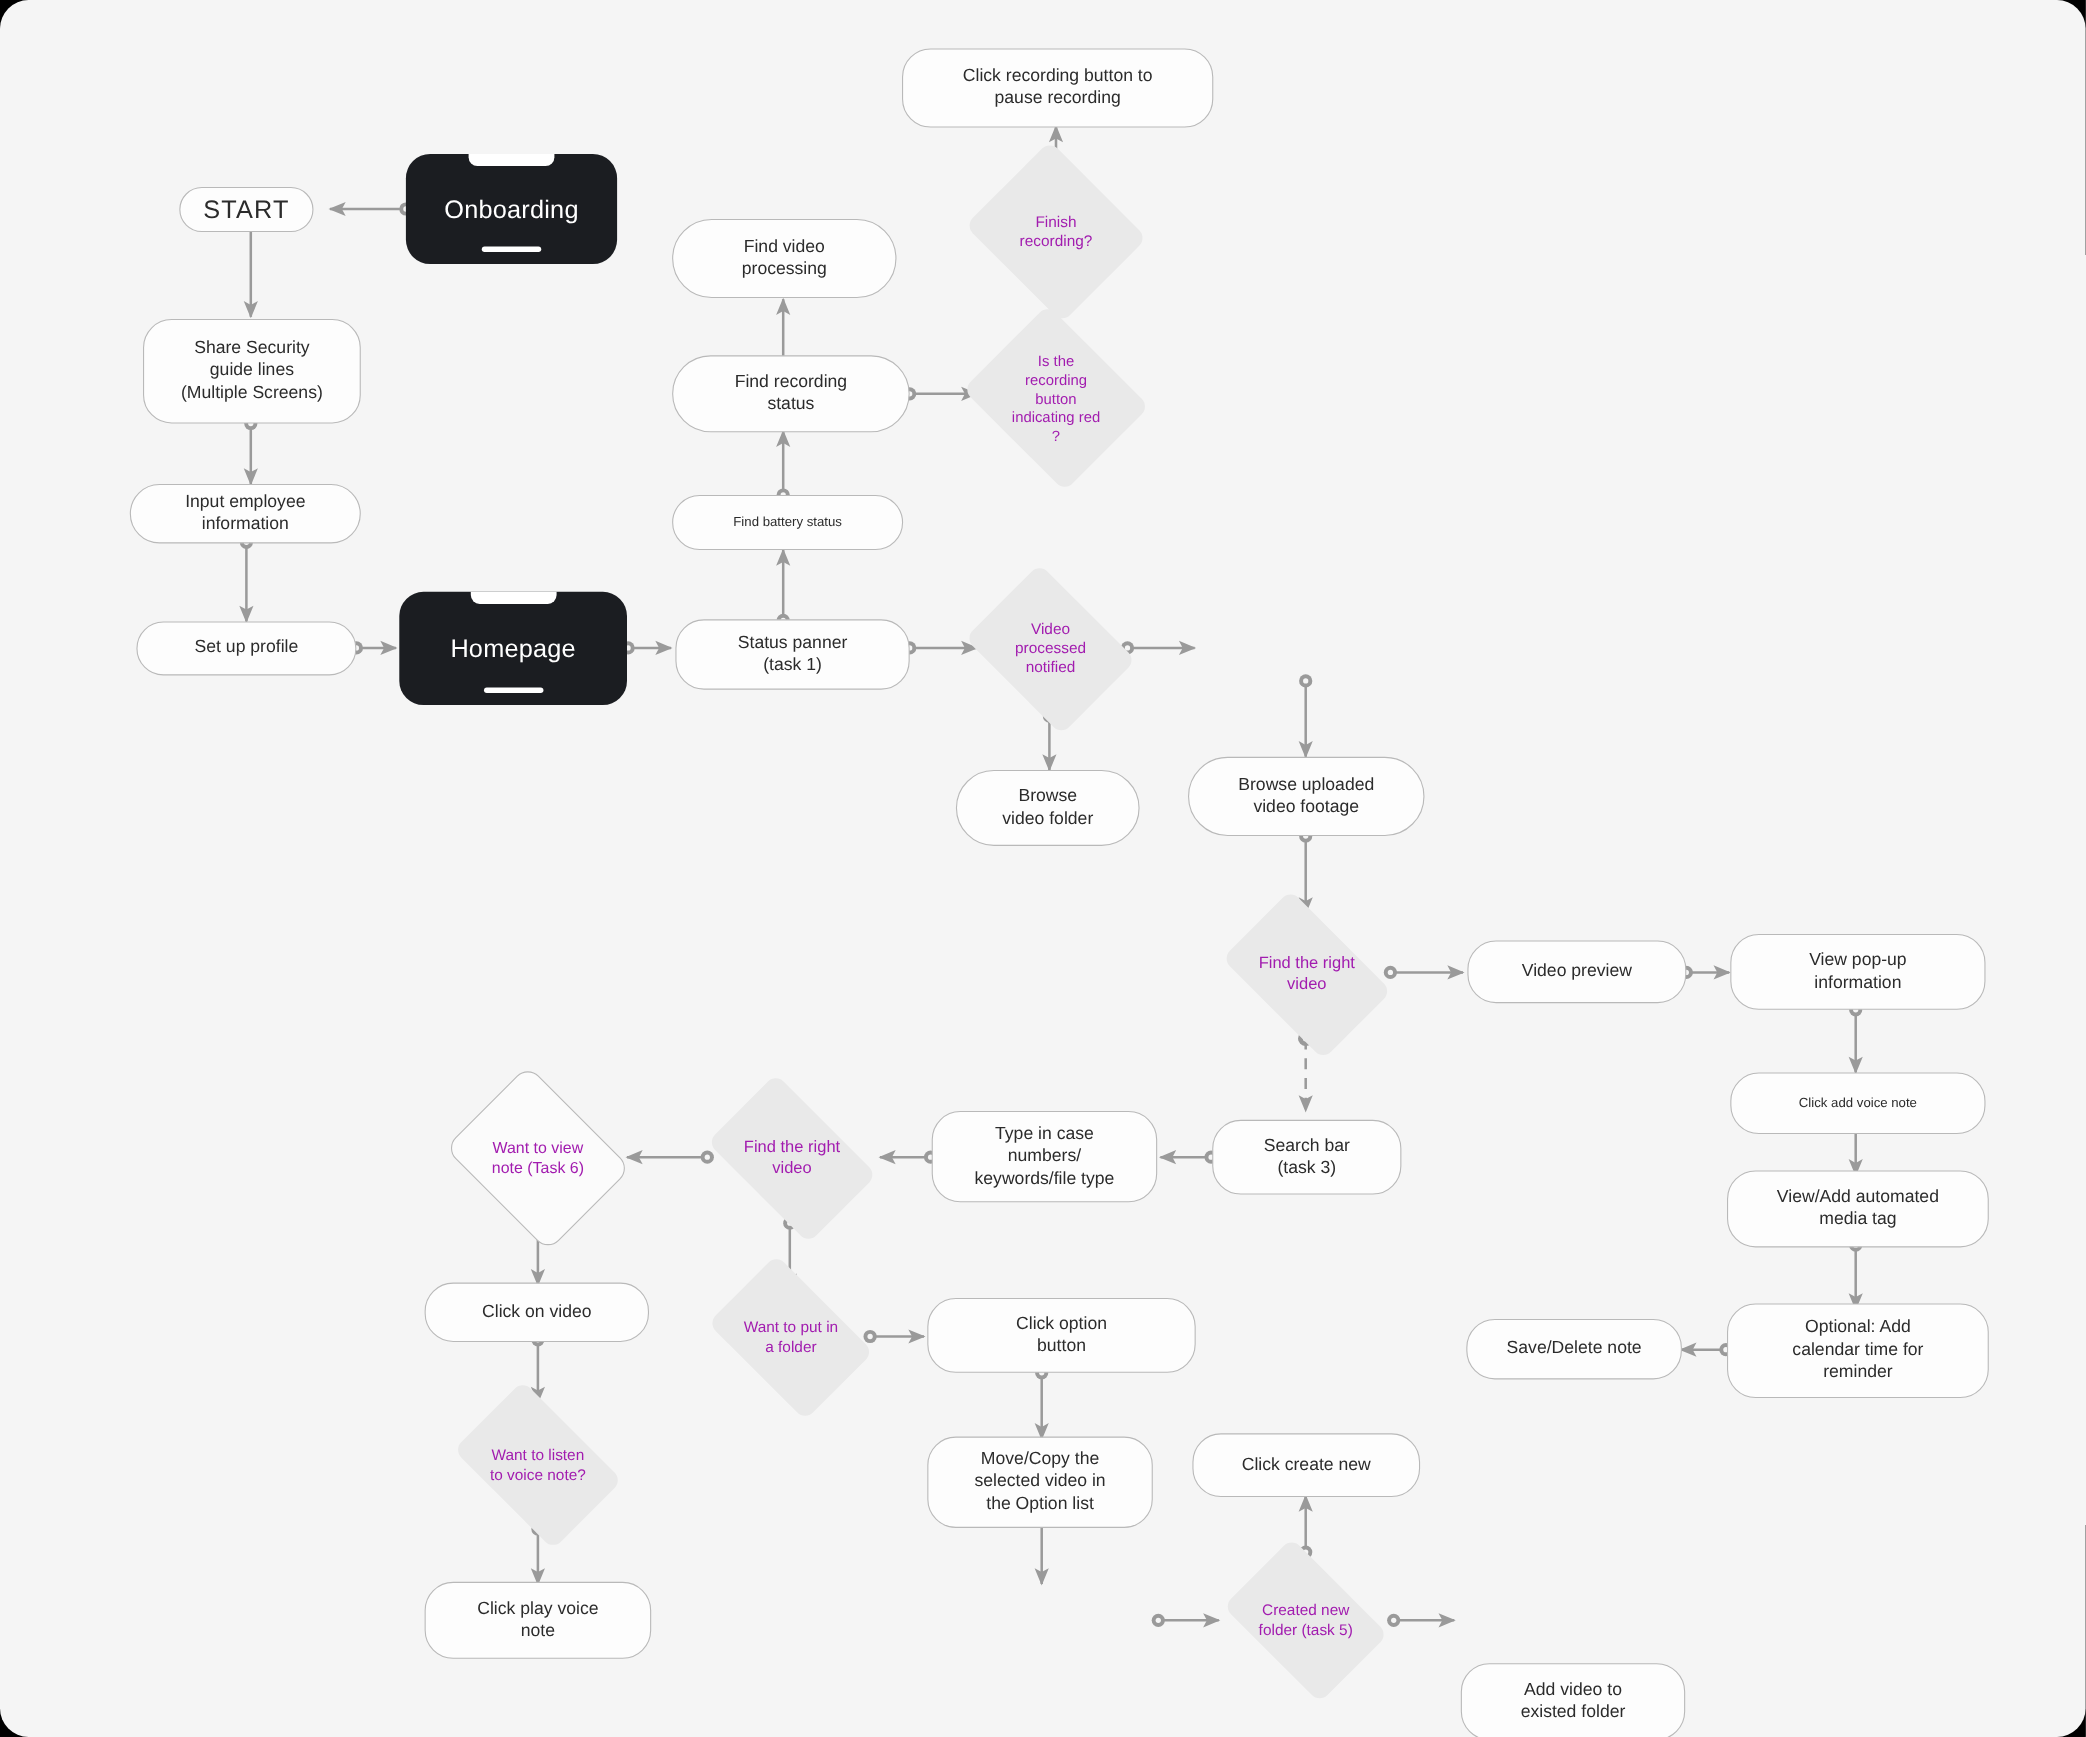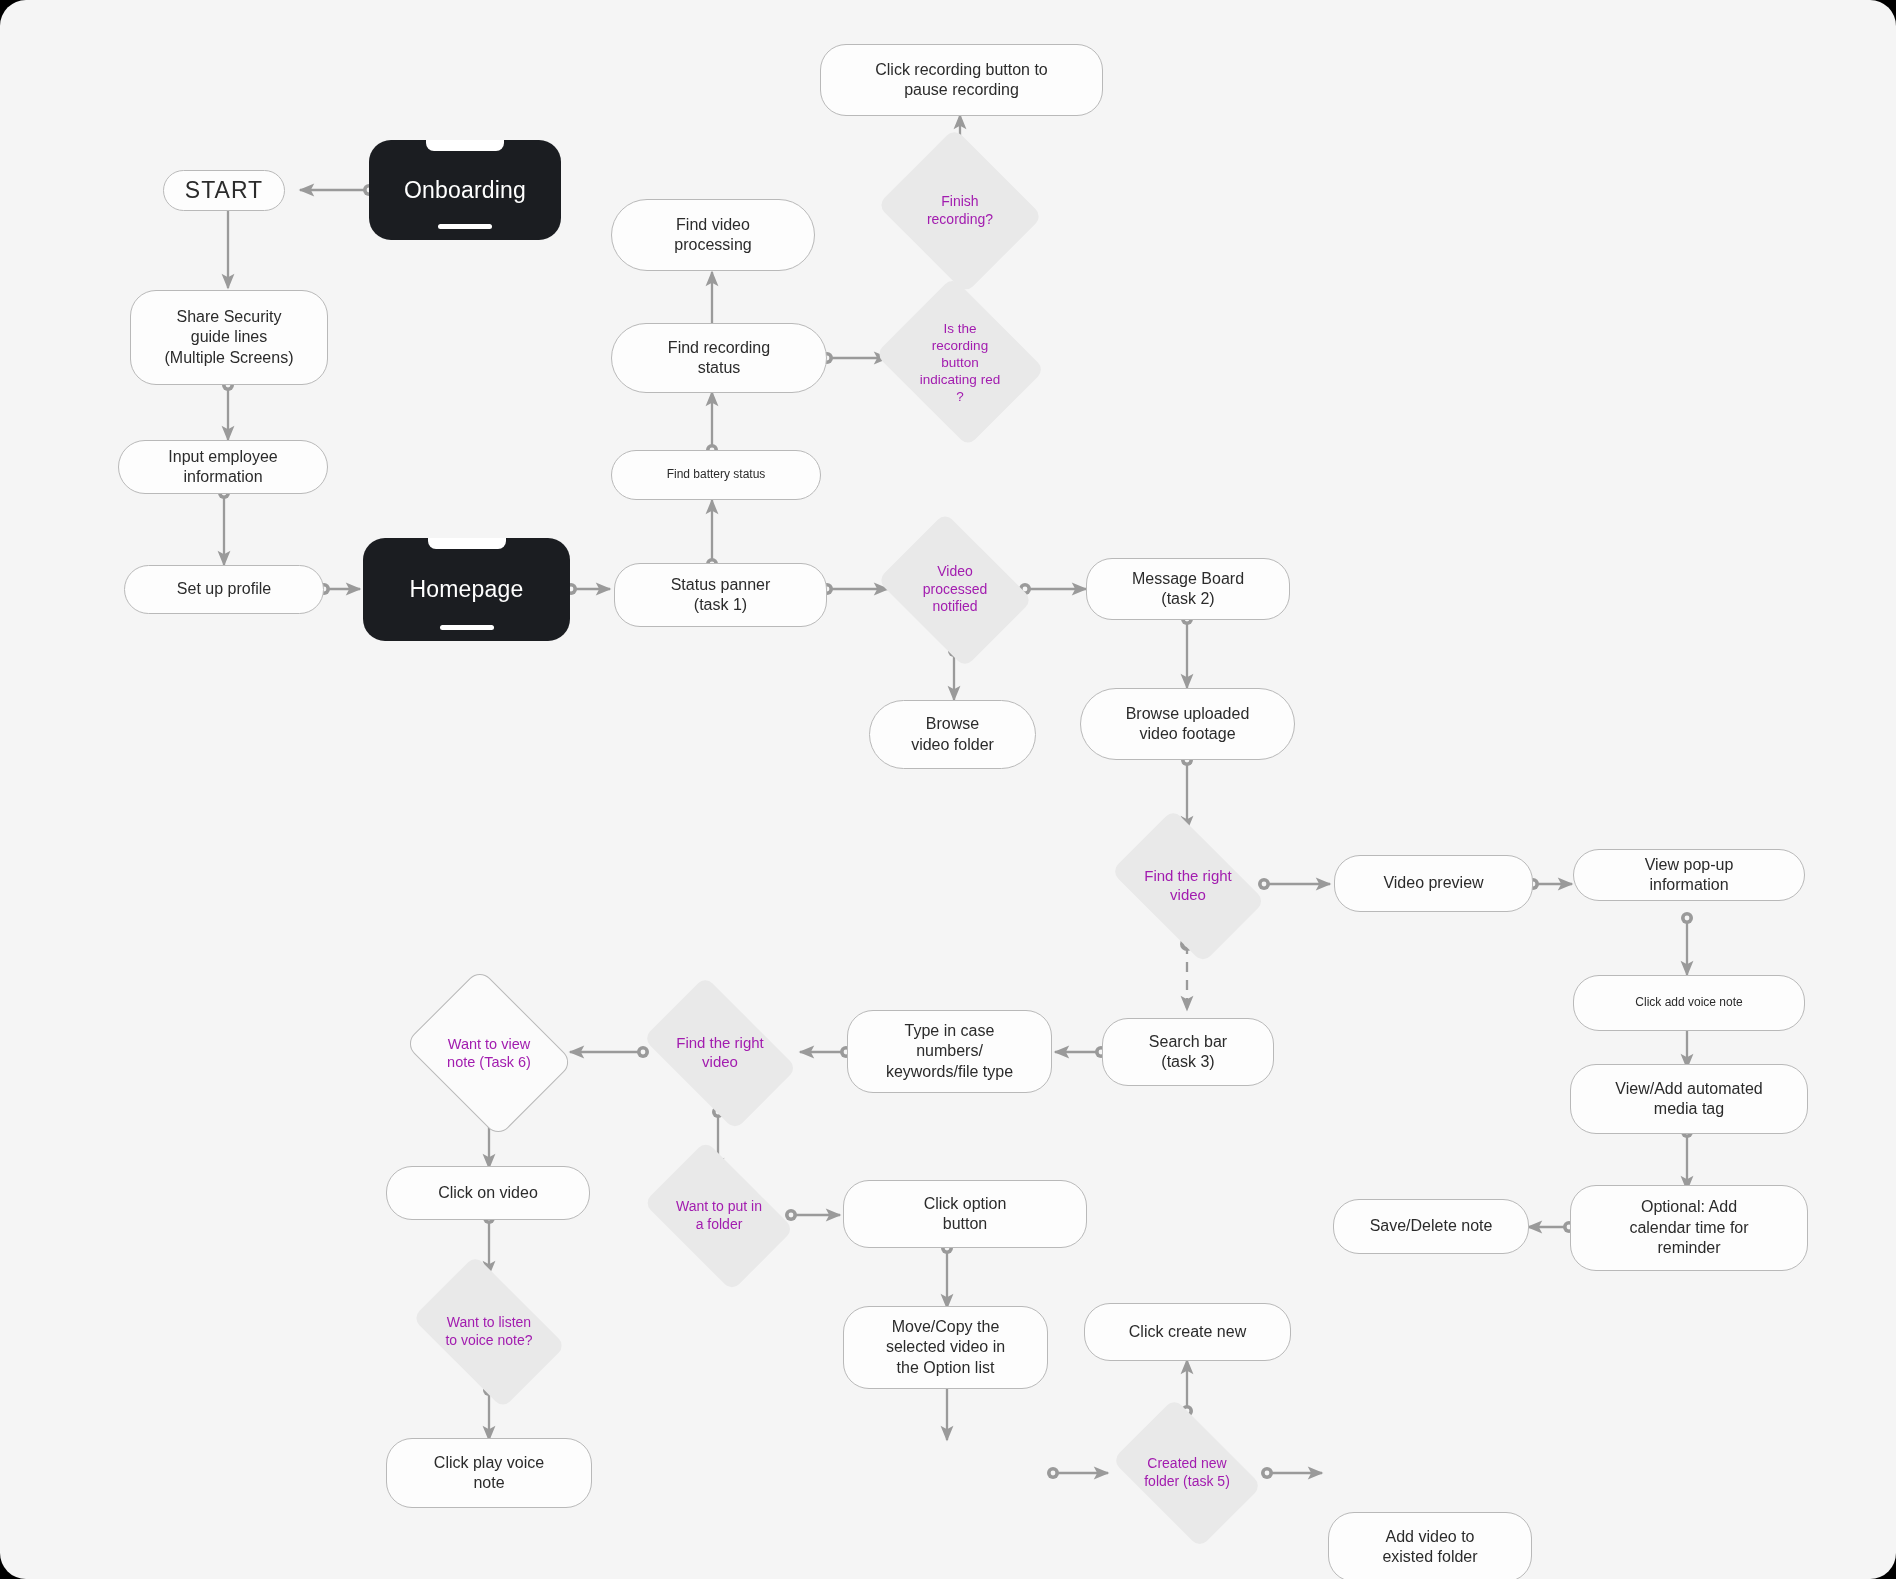--- a/index.html
+++ b/index.html
@@ -298,41 +298,37 @@
     <div class="dlabel" style="font-size:14px;">Video
 processed
 notified</div>
   </div>
 
   <div class="node proc r-pill" style="left:869px;top:700px;width:167px;height:69px;font-size:16px;">
     <span>Browse
 video folder</span>
   </div>
 
-  <div class="node proc r-soft" style="left:1086px;top:558px;width:204px;height:62px;font-size:16px;">
-    <span>Message Board
-(task 2)</span>
-  </div>
 
   <div class="node proc r-pill" style="left:1080px;top:688px;width:215px;height:72px;font-size:16px;">
     <span>Browse uploaded
 video footage</span>
   </div>
 
   <div class="diamond" style="left:1098px;top:825px;width:180px;height:122px;">
     <div class="shape"></div>
     <div class="dlabel" style="font-size:15px;">Find the right
 video</div>
   </div>
 
   <div class="node proc r-soft" style="left:1334px;top:855px;width:199px;height:57px;font-size:16px;">
     <span>Video preview</span>
   </div>
 
-  <div class="node proc r-soft" style="left:1573px;top:849px;width:232px;height:52px;font-size:16px;">
+  <div class="node proc r-soft" style="left:1573px;top:849px;width:232px;height:69px;font-size:16px;">
     <span>View pop-up
 information</span>
   </div>
 
   <div class="node proc r-soft" style="left:1573px;top:975px;width:232px;height:56px;font-size:12px;">
     <span>Click add voice note</span>
   </div>
 
   <div class="node proc r-soft" style="left:1570px;top:1064px;width:238px;height:70px;font-size:16px;">
     <span>View/Add automated

